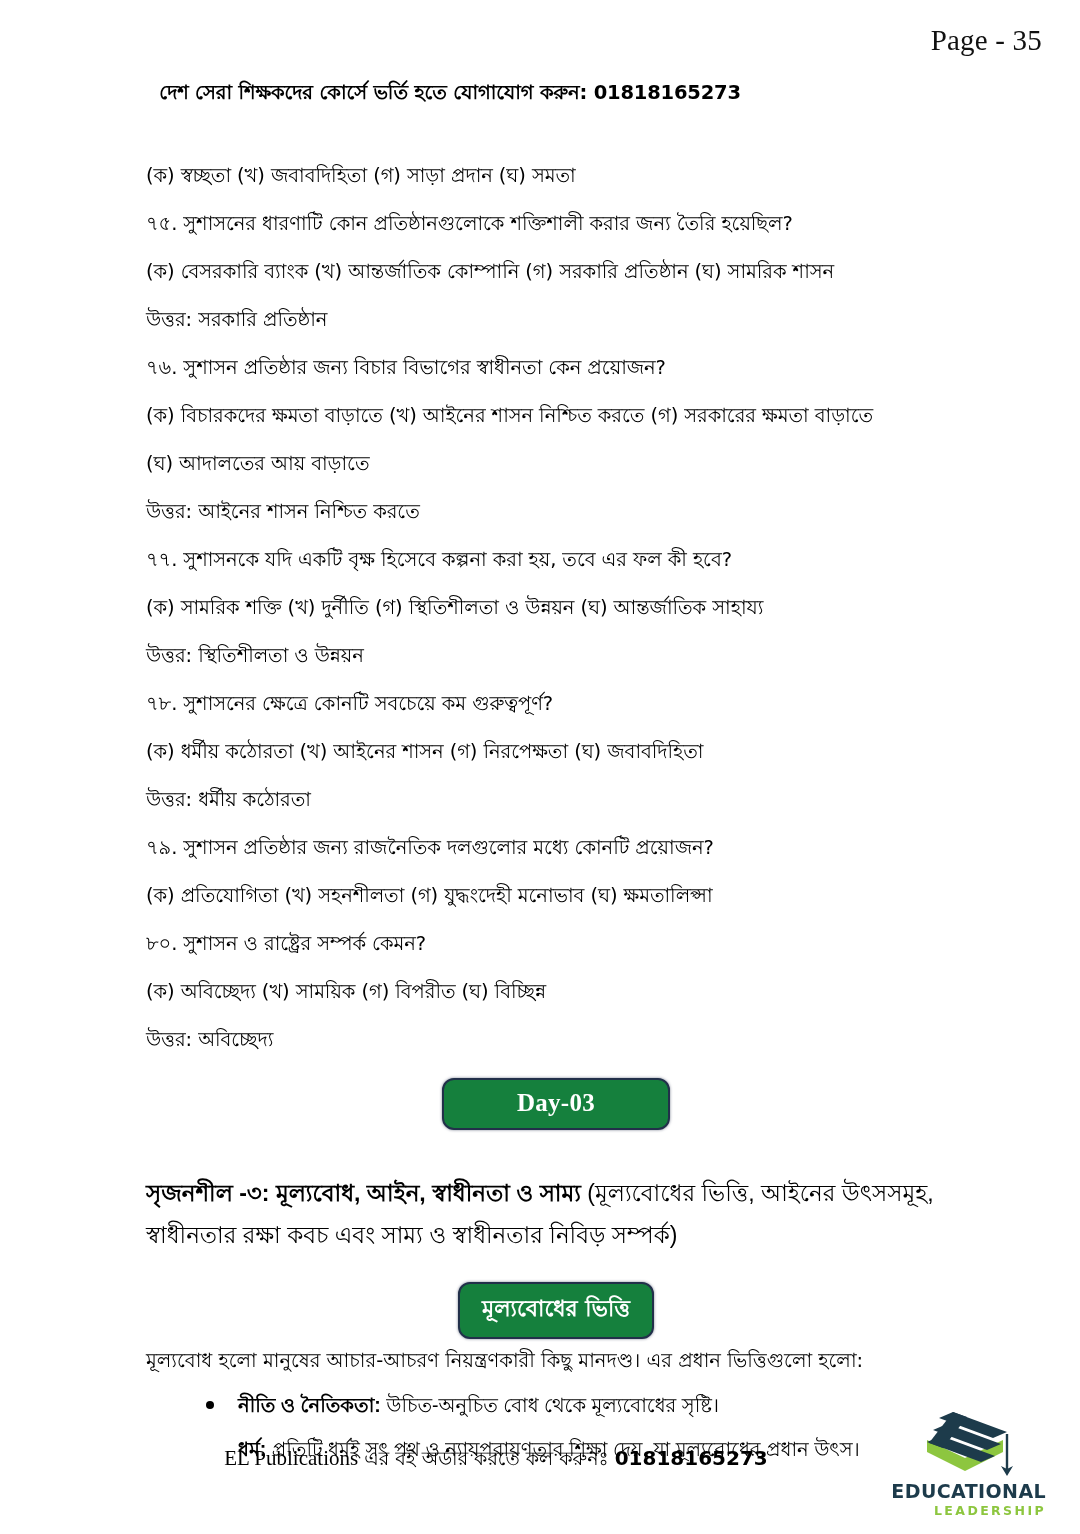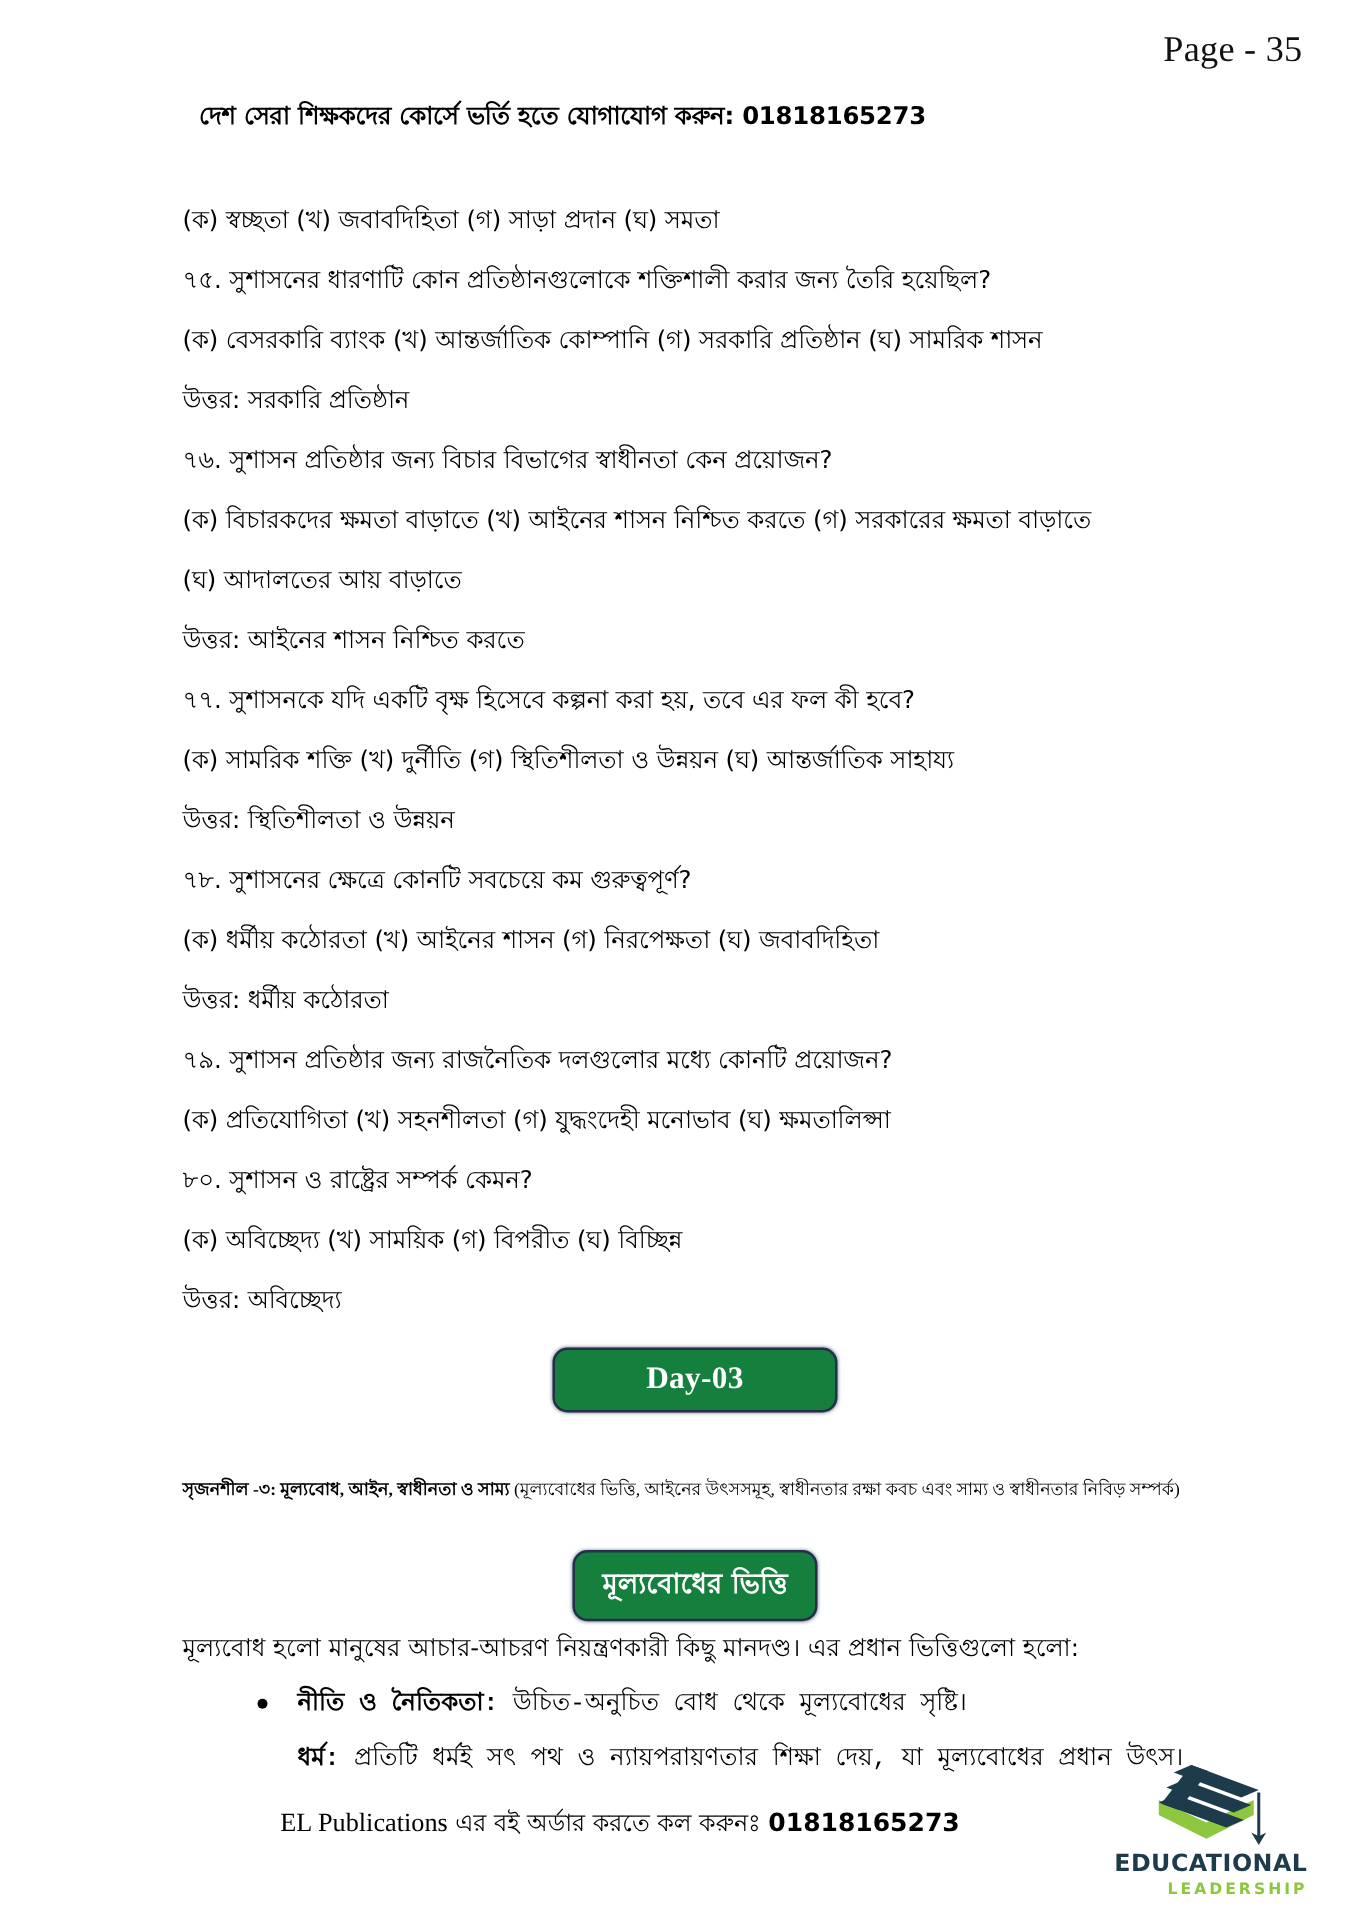--- a/index.html
+++ b/index.html
@@ -91,43 +91,43 @@
     font-family: "DejaVu Sans", "Liberation Sans", sans-serif;
     font-size: 22px;
   }
 
   .spacer-lg { height: 42px; }
   .spacer-md { height: 26px; }
   .spacer-sm { height: 14px; }
 
   
   .section-heading {
-    font-family: Liberation Serif, serif;
-    font-size: 14px;
+    font-family: Liberation Sans, sans-serif;
+    font-size: 23px;
     line-height: 42px;
     color: #000;
   }
   .section-heading b { font-weight: bold; }
 
   
   .intro {
     font-family: "DejaVu Sans", "Liberation Sans", sans-serif;
     font-size: 19.5px;
     line-height: 44px;
     color: #000;
   }
 
   ul.points {
     list-style: none;
     margin: 0;
     padding: 0 0 0 56px;
   }
   ul.points li {
     position: relative;
-    font-family: Liberation Mono, monospace;
+    font-family: Liberation Sans, sans-serif;
     font-size: 19.5px;
     line-height: 44px;
     padding-left: 36px;
     color: #000;
   }
   ul.points li .dot {
     position: absolute;
     left: 4px;
     top: 18px;
     width: 8px;

